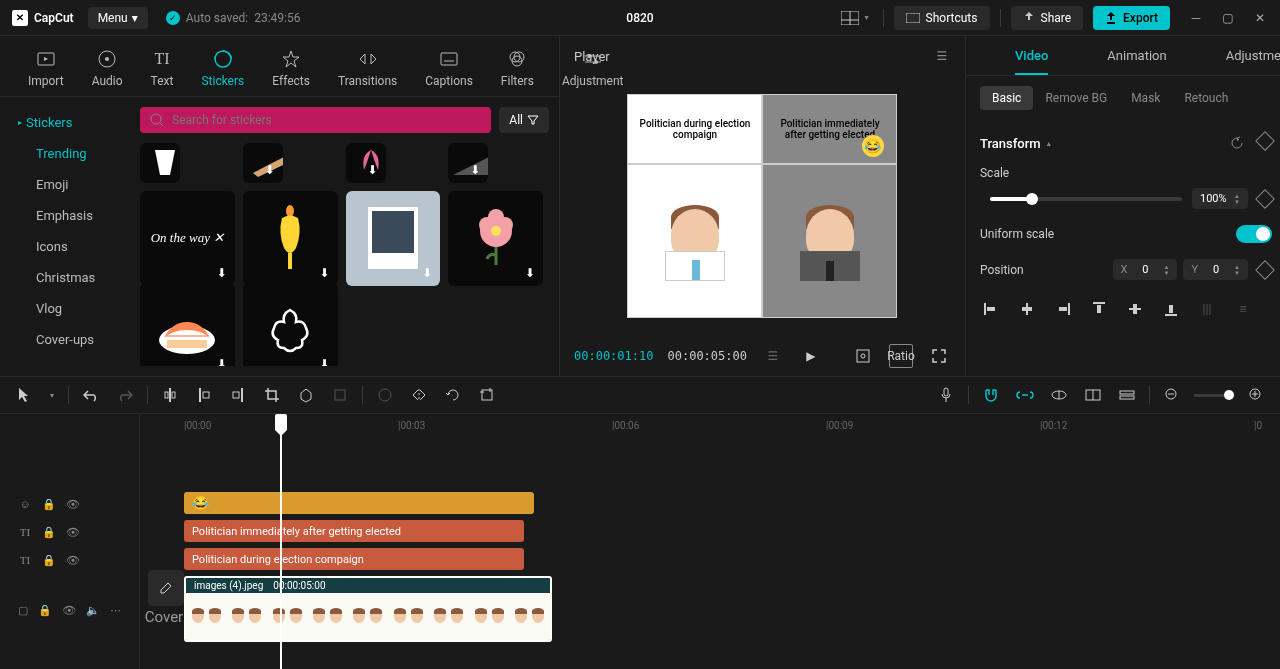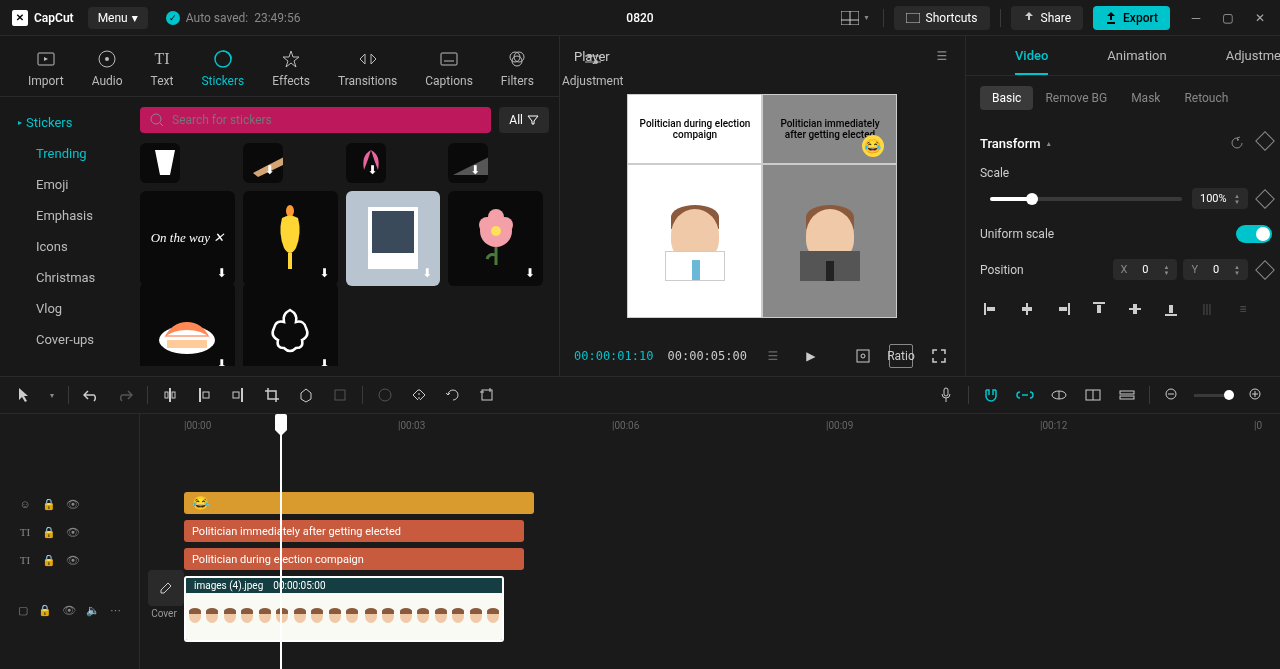--- a/index.html
+++ b/index.html
@@ -731,40 +731,40 @@
     </div>
     <div class="playhead" style="left:140px">
         <div class="playhead-handle"></div>
       </div>
     <div style="position:absolute;left:4px;top:156px;display:flex;flex-direction:column;align-items:center;gap:2px">
       <div class="cover-pencil">
           <svg width="14" height="14">
             <path d="M2 12 L2 9 L9 2 L12 5 L5 12 Z" fill="none" stroke="#ccc"></path>
           </svg>
         </div>
-      <span style="font-size:10px;color:#999">Cover</span>
+      <span style="font-size:15px;color:#999">Cover</span>
     </div>
     <div class="tracks" style="margin-top:50px">
       <div class="track">
         <div class="clip sticker" style="left:44px;width:350px">
             <span class="emoji-small">😂</span>
           </div>
       </div>
       <div class="track">
         <div class="clip text" style="left:44px;width:340px">
             <span>Politician immediately after getting elected</span>
           </div>
       </div>
       <div class="track">
         <div class="clip text" style="left:44px;width:340px">
             <span>Politician during election compaign</span>
           </div>
       </div>
       <div class="track video">
-        <div class="clip video" style="left:44px;width:320px">
+        <div class="clip video" style="left:44px;width:368px">
           <div class="clip-header">
             <span>images (4).jpeg</span>
             <span>00:00:05:00</span>
           </div>
           <div class="clip-thumbs">
             <div class="clip-thumb">
                 <div class="mini-pair">
                   <div class="mini-face"></div>
                   <div class="mini-face"></div>
                 </div>

